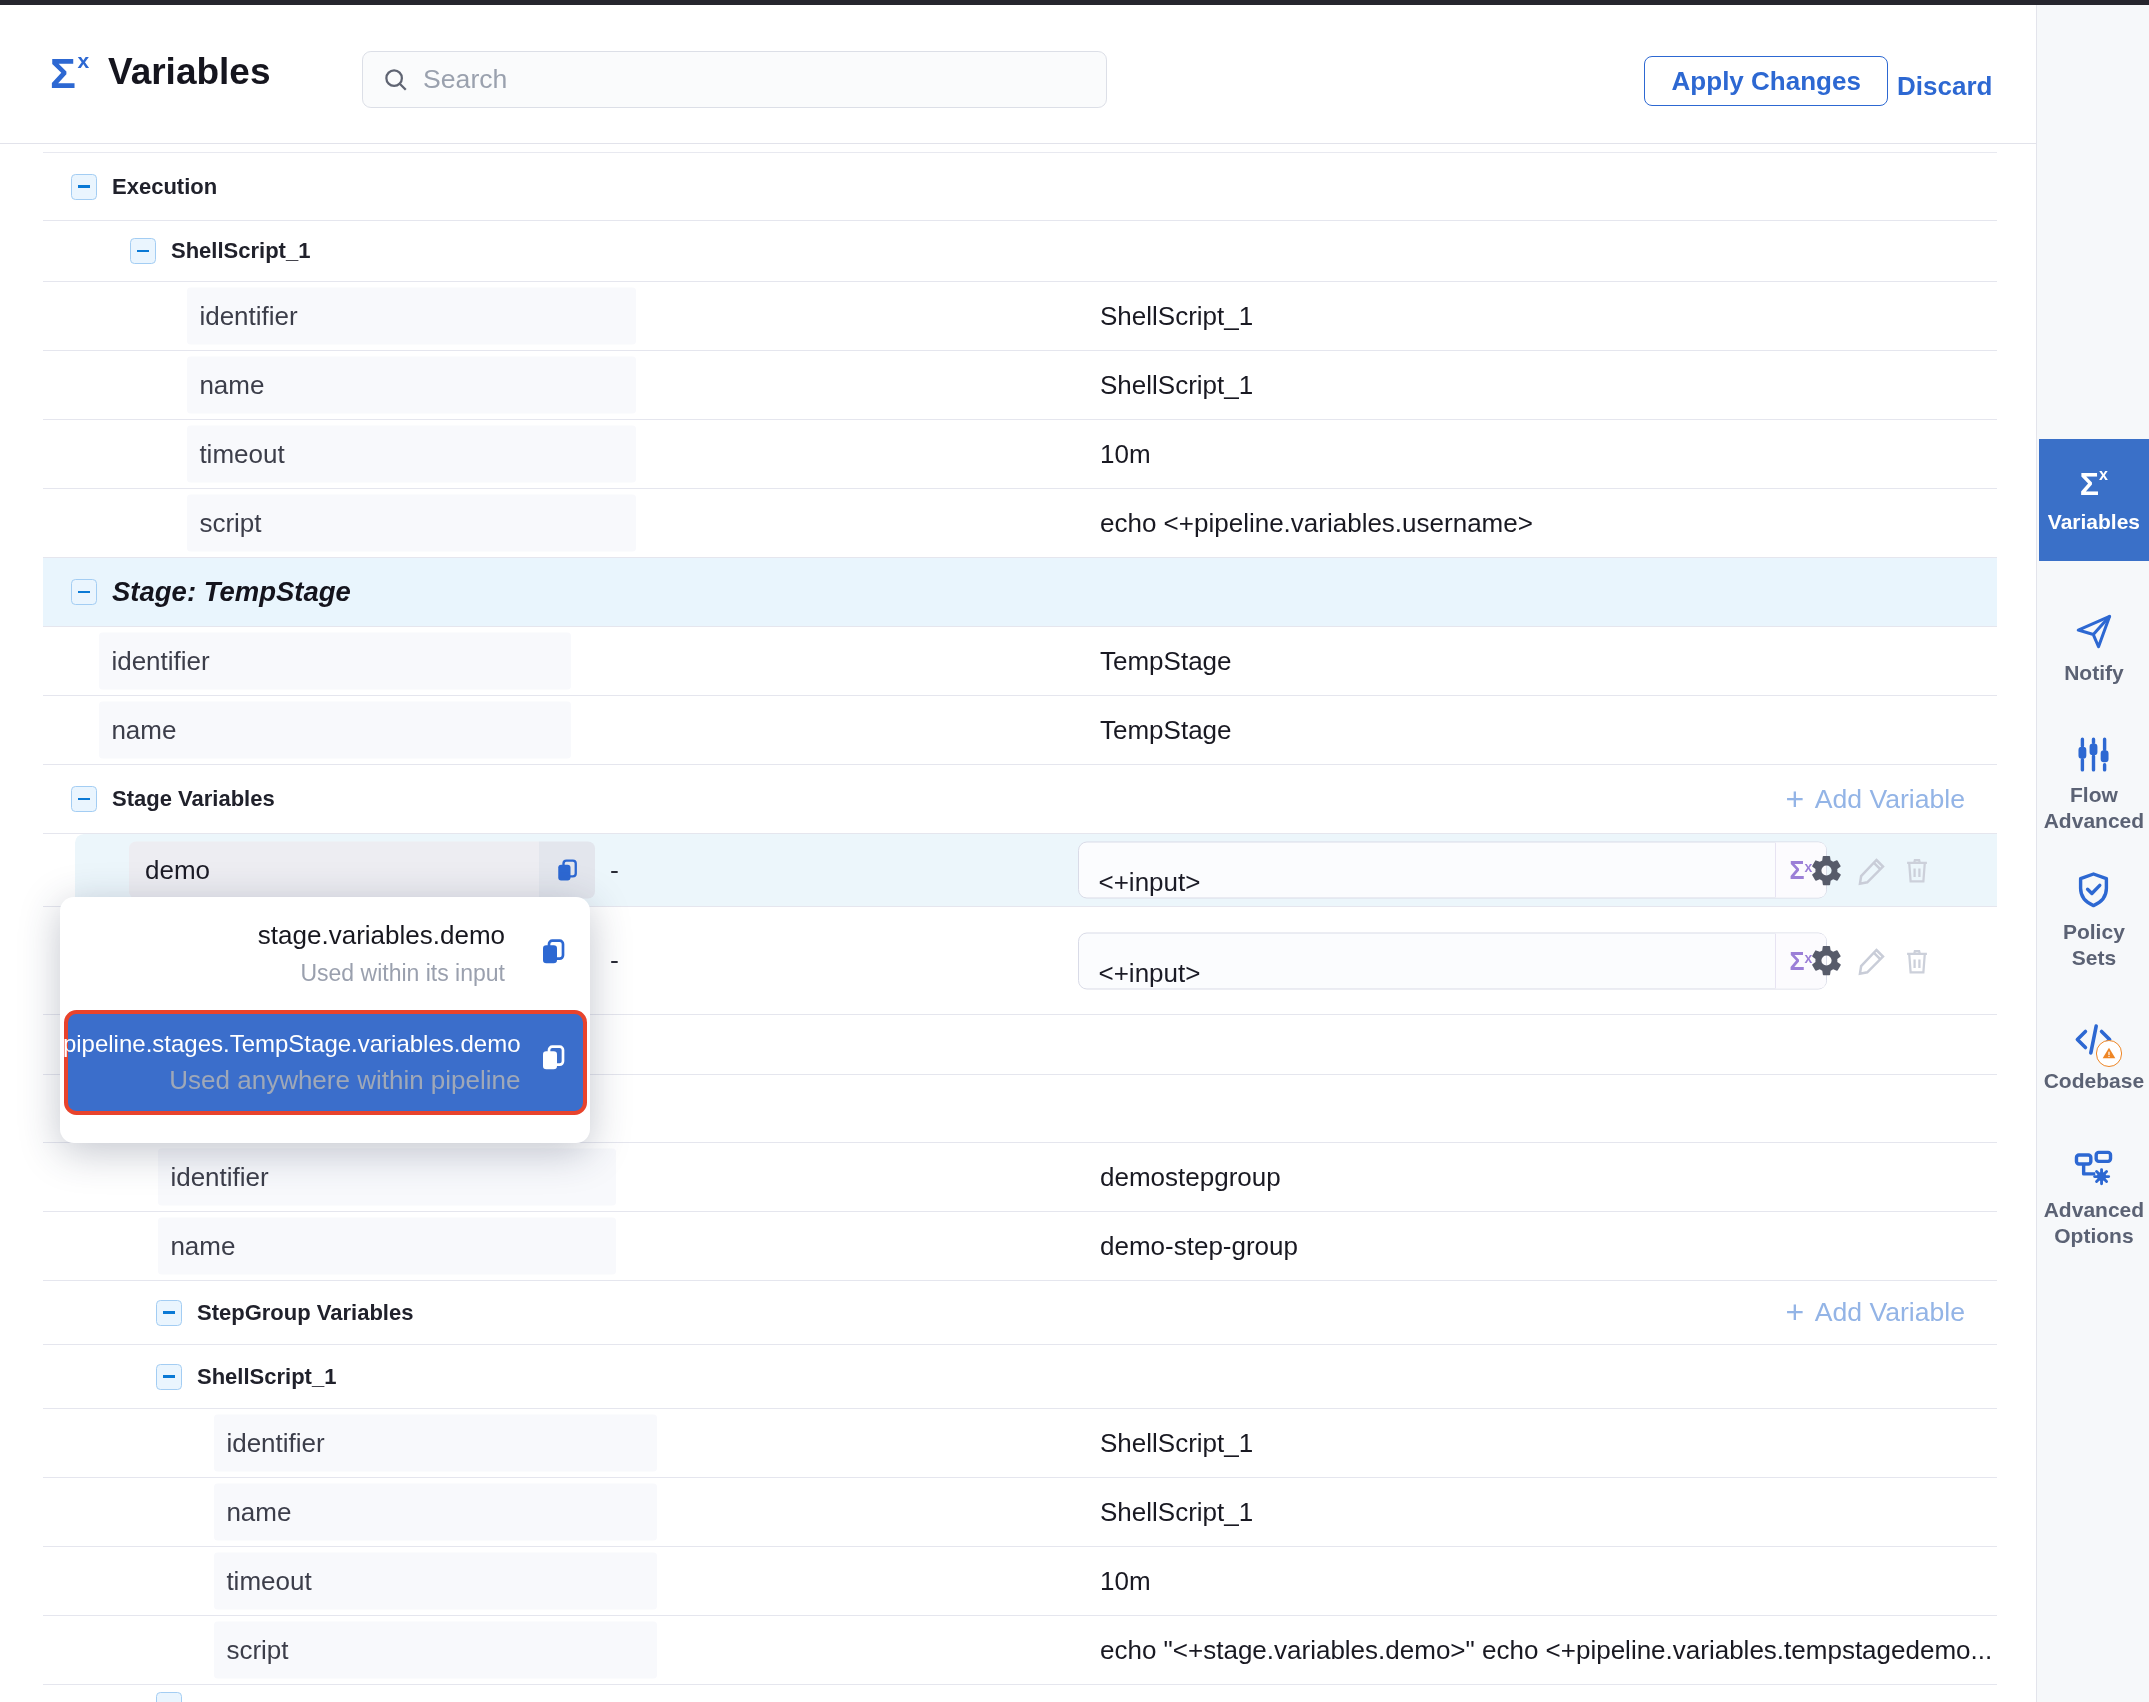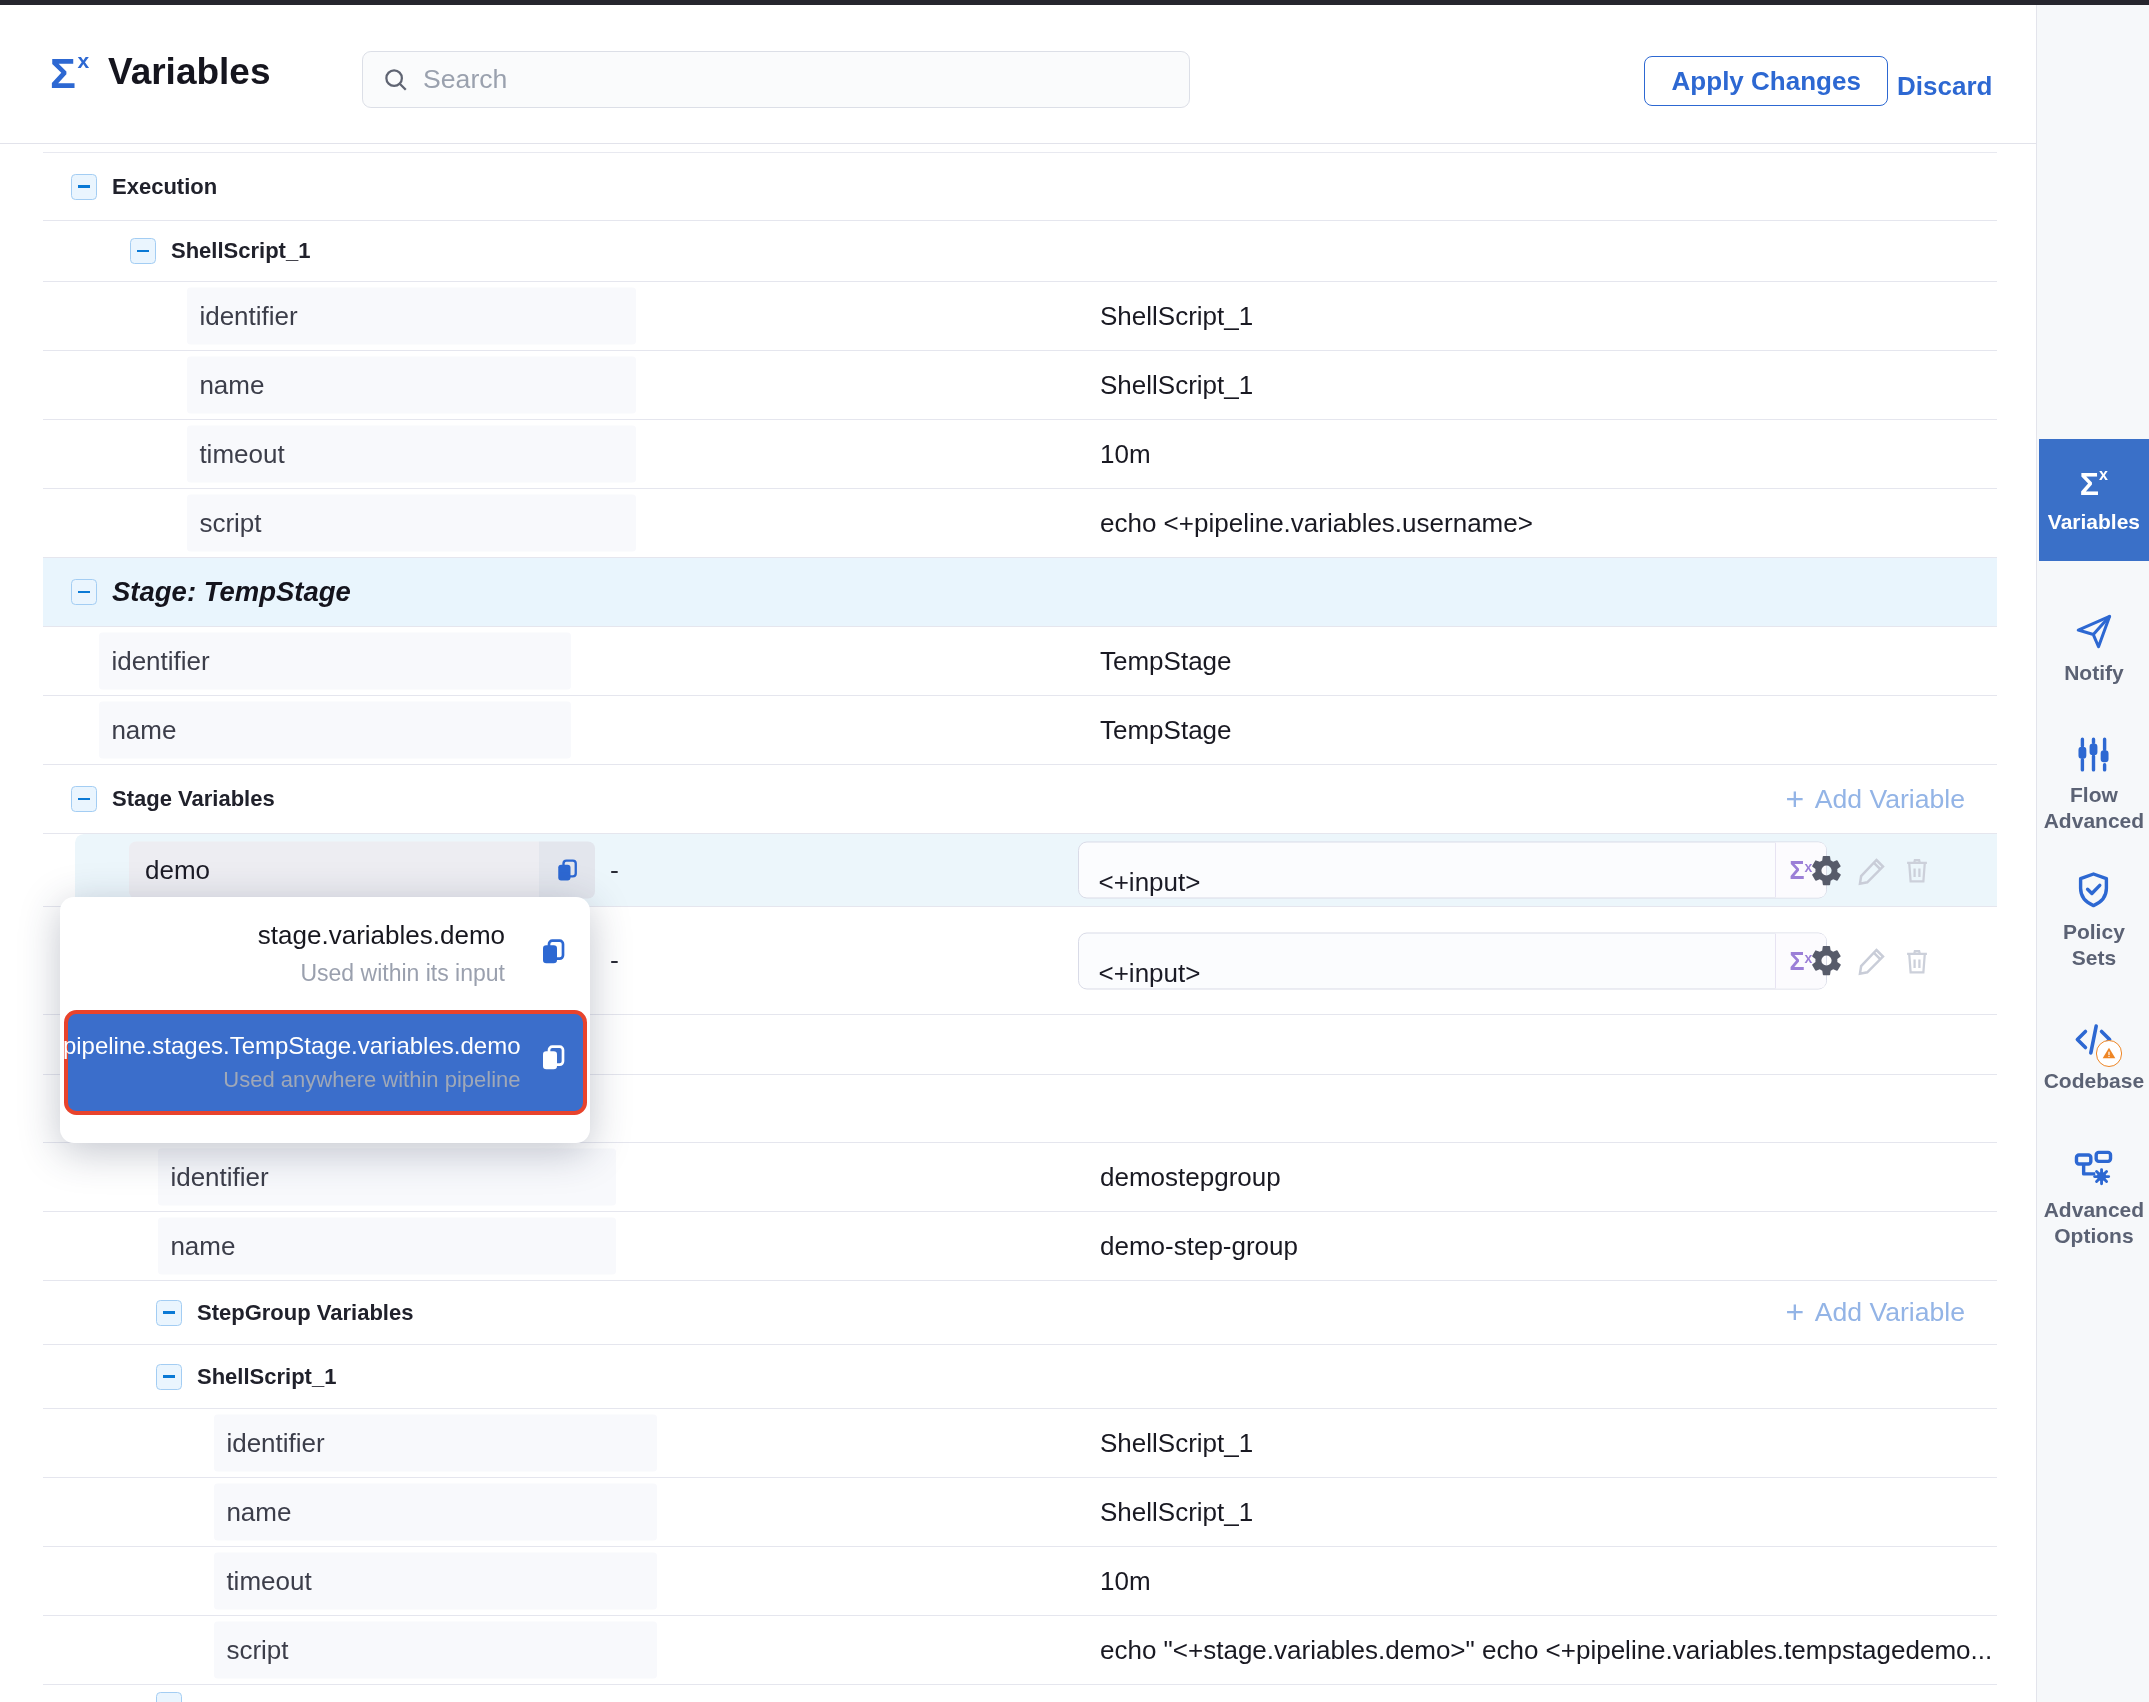--- a/index.html
+++ b/index.html
@@ -7,21 +7,21 @@
               font-family:"Liberation Sans", sans-serif; color:#1b1b26; position:relative; }
 
   .topbar { position:absolute; left:0; top:0; width:2149px; height:5.3px; background:#26262e; z-index:80; }
 
   
   .header { position:absolute; left:0; top:5.3px; width:2037px; height:139px; background:#fff;
             border-bottom:1.8px solid #e2e3eb; z-index:20; }
   .logo { position:absolute; left:50px; top:44px; font-size:43px; font-weight:700; color:#2d68d2; }
   .logo sup { font-size:21px; font-weight:700; position:relative; top:-5.3px; left:1.8px; }
   .page-title { position:absolute; left:108px; top:46px; font-size:37px; font-weight:700; color:#15151e; }
-  .searchbox { position:absolute; left:362px; top:46px; width:828px; height:57px; background:#fafbfc;
+  .searchbox { position:absolute; left:362px; top:46px; width:745px; height:57px; background:#fafbfc;
                border:1.8px solid #dcdfe7; border-radius:8.9px; display:flex; align-items:center; padding-left:17.7px; gap:12.4px; }
   .searchbox .ph { font-size:26.6px; color:#9aa1ae; }
   .btn-apply { position:absolute; left:1644px; top:51px; height:50px; padding:0 26.6px; border:1.8px solid #2d68d2;
                border-radius:8px; color:#2d68d2; font-size:26px; font-weight:600; display:flex; align-items:center; background:#fff; }
   .btn-discard { position:absolute; left:1897px; top:56px; height:50px; display:flex; align-items:center;
                  color:#2d68d2; font-size:26px; font-weight:700; }
 
   
   .sidebar { position:absolute; top:5.3px; right:0; width:113px; height:1697px; background:#f6f8fa;
              border-left:1.8px solid #e3e4ec; z-index:30; }
@@ -71,21 +71,21 @@
   .popup { position:absolute; left:60px; top:897px; width:530px; height:246px; background:#fff; border-radius:14px;
            box-shadow:0 8.9px 40px rgba(40,50,80,0.28); z-index:60; }
   .opt1 { position:relative; height:113px; padding-right:85px; display:flex; flex-direction:column;
           justify-content:center; align-items:flex-end; gap:8.9px; }
   .opt1 .exp { font-size:26px; font-weight:500; color:#17171f; white-space:nowrap; }
   .opt1 .scope { font-size:23px; color:#9aa0ae; white-space:nowrap; }
   .opt1 .cp { position:absolute; right:21px; top:39px; }
   .opt2 { position:relative; margin:0 3.5px; height:105px; border:4.4px solid #e8432c; border-radius:12.4px; background:#3b6ecb;
           padding-right:62px; display:flex; flex-direction:column; justify-content:center; align-items:flex-end; gap:7px; }
   .opt2 .exp { font-size:24px; font-weight:500; color:#ffffff; white-space:nowrap; padding-left:17.7px; }
-  .opt2 .scope { font-size:22px; color:#9fa8b8; white-space:nowrap; }
+  .opt2 .scope { font-size:26px; color:#9fa8b8; white-space:nowrap; }
   .opt2 .cp { position:absolute; right:14px; top:28px; }
 
   .bottom-partial-icon { position:absolute; left:156px; top:1692px; z-index:4; }
   svg { display:block; }
 </style>
 </head>
 <body>
 
 <div class="topbar"></div>
 

